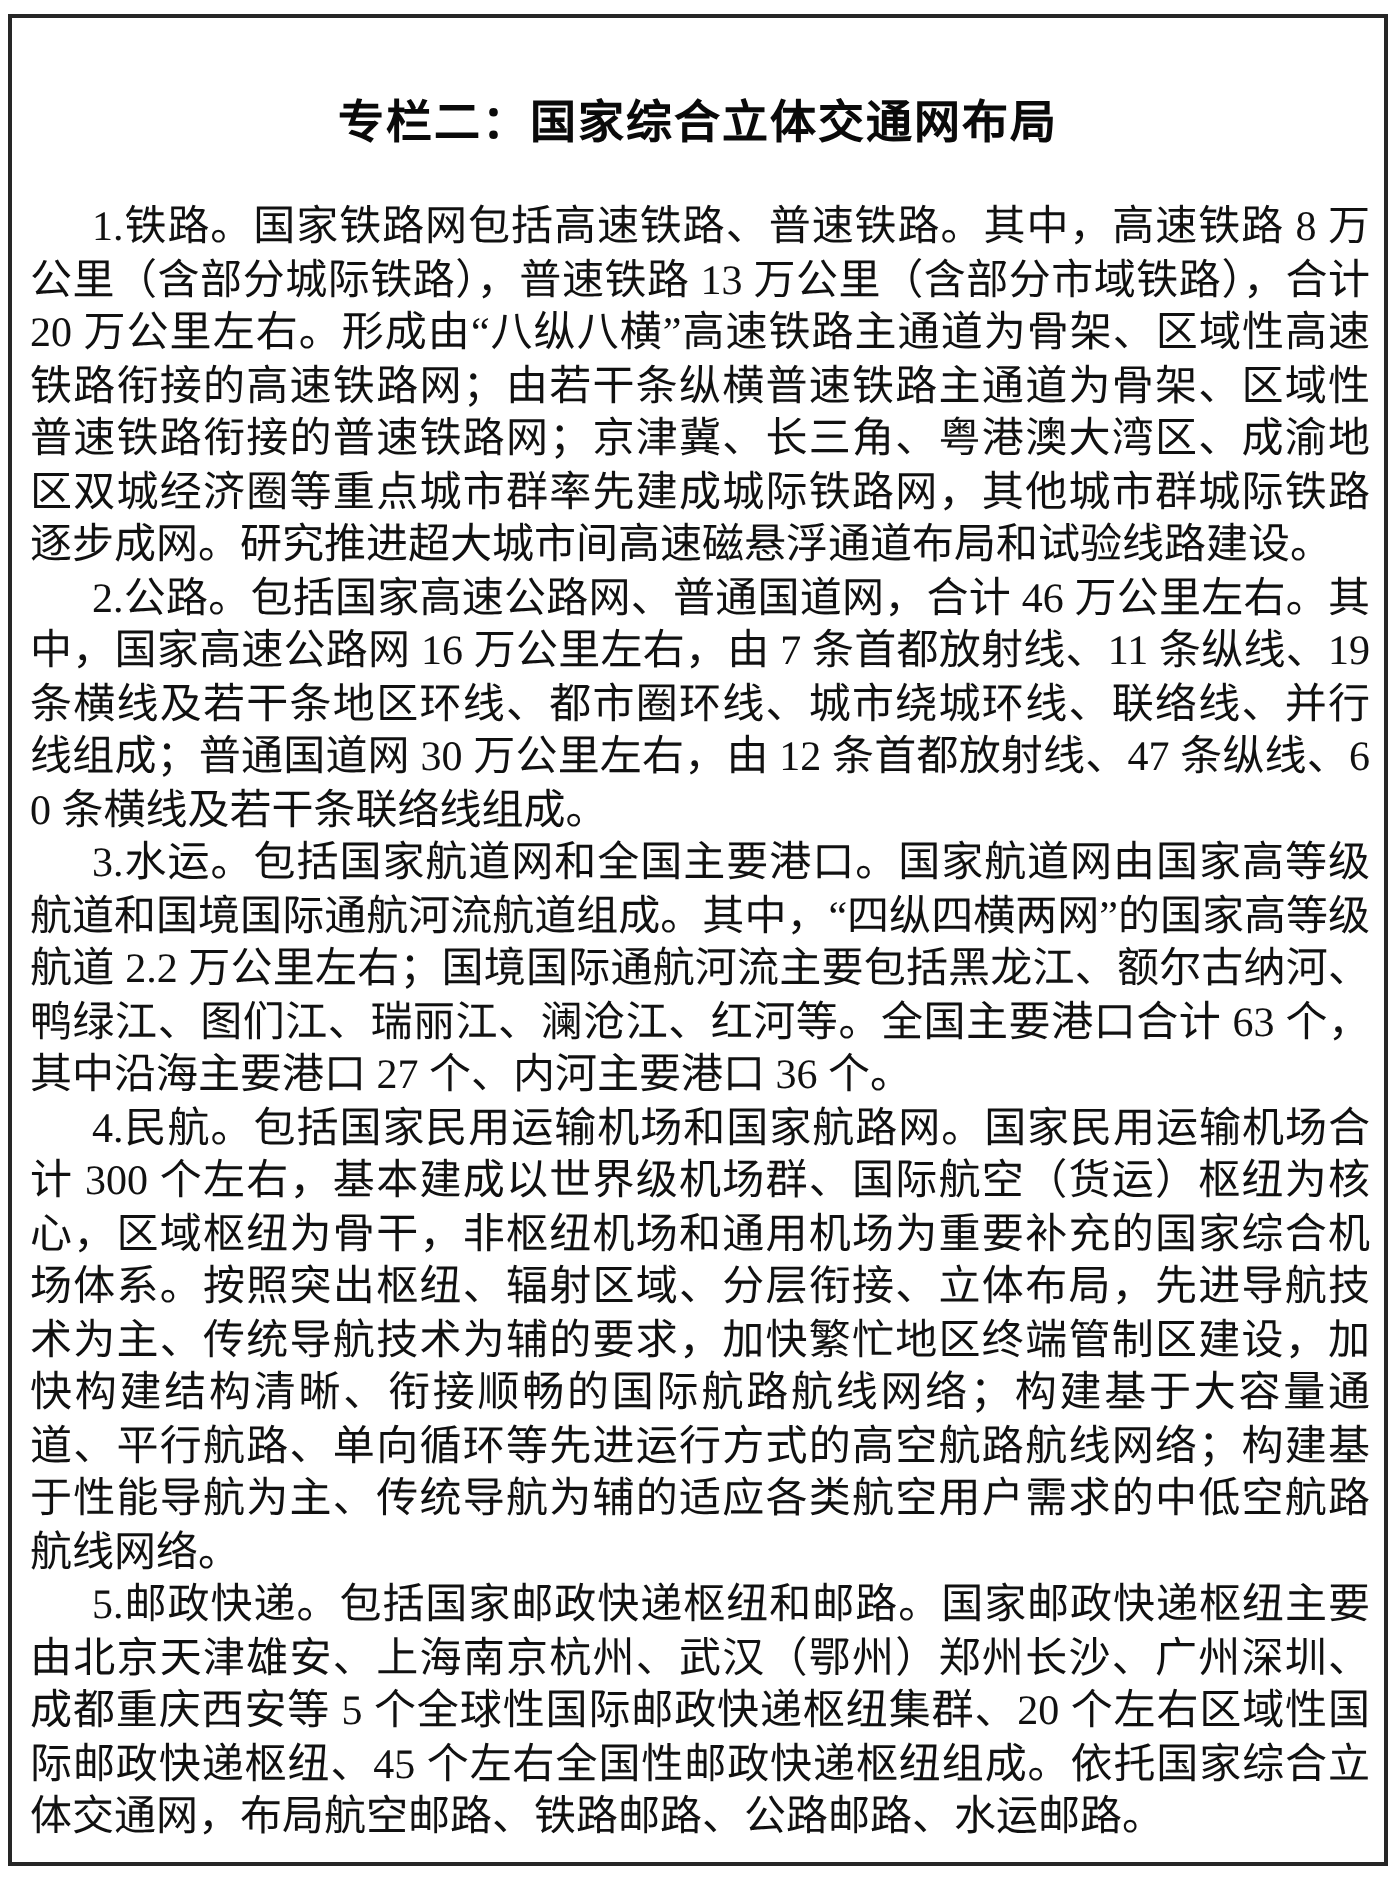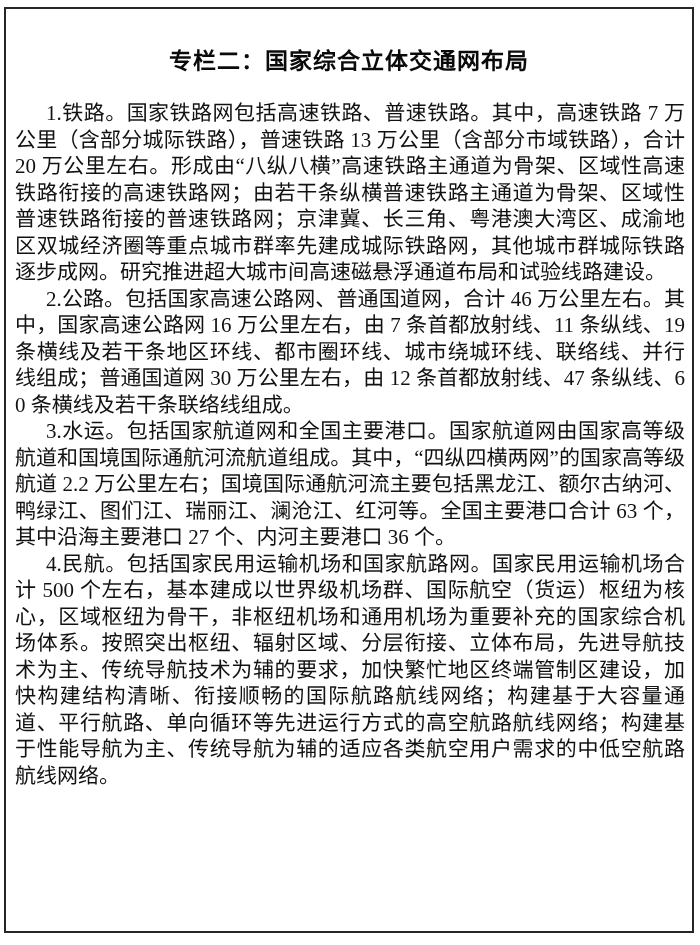--- a/index.html
+++ b/index.html
@@ -52,19 +52,20 @@
     word-break: break-all;
   }
 </style>
 </head>
 <body>
 
 <div class="page">
   <div class="frame">
     <div class="title">专栏二：国家综合立体交通网布局</div>
     <div class="body-text">
-      <p>1.铁路。国家铁路网包括高速铁路、普速铁路。其中，高速铁路 7 万公里（含部分城际铁路），普速铁路 13 万公里（含部分市域铁路），合计 20 万公里左右。形成由“八纵八横”高速铁路主通道为骨架、区域性高速铁路衔接的高速铁路网；由若干条纵横普速铁路主通道为骨架、区域性普速铁路衔接的普速铁路网；京津冀、长三角、粤港澳大湾区、成渝地区双城经济圈等重点城市群率先建成城际铁路网，其他城市群城际铁路逐步成网。研究推进超大城市间高速磁悬浮通道布局和试验线路建设。</p>
+      <p>1.铁路。国家铁路网包括高速铁路、普速铁路。其中，高速铁路 8 万公里（含部分城际铁路），普速铁路 13 万公里（含部分市域铁路），合计 20 万公里左右。形成由“八纵八横”高速铁路主通道为骨架、区域性高速铁路衔接的高速铁路网；由若干条纵横普速铁路主通道为骨架、区域性普速铁路衔接的普速铁路网；京津冀、长三角、粤港澳大湾区、成渝地区双城经济圈等重点城市群率先建成城际铁路网，其他城市群城际铁路逐步成网。研究推进超大城市间高速磁悬浮通道布局和试验线路建设。</p>
       <p>2.公路。包括国家高速公路网、普通国道网，合计 46 万公里左右。其中，国家高速公路网 16 万公里左右，由 7 条首都放射线、11 条纵线、19 条横线及若干条地区环线、都市圈环线、城市绕城环线、联络线、并行线组成；普通国道网 30 万公里左右，由 12 条首都放射线、47 条纵线、60 条横线及若干条联络线组成。</p>
       <p>3.水运。包括国家航道网和全国主要港口。国家航道网由国家高等级航道和国境国际通航河流航道组成。其中，“四纵四横两网”的国家高等级航道 2.2 万公里左右；国境国际通航河流主要包括黑龙江、额尔古纳河、鸭绿江、图们江、瑞丽江、澜沧江、红河等。全国主要港口合计 63 个，其中沿海主要港口 27 个、内河主要港口 36 个。</p>
-      <p>4.民航。包括国家民用运输机场和国家航路网。国家民用运输机场合计 500 个左右，基本建成以世界级机场群、国际航空（货运）枢纽为核心，区域枢纽为骨干，非枢纽机场和通用机场为重要补充的国家综合机场体系。按照突出枢纽、辐射区域、分层衔接、立体布局，先进导航技术为主、传统导航技术为辅的要求，加快繁忙地区终端管制区建设，加快构建结构清晰、衔接顺畅的国际航路航线网络；构建基于大容量通道、平行航路、单向循环等先进运行方式的高空航路航线网络；构建基于性能导航为主、传统导航为辅的适应各类航空用户需求的中低空航路航线网络。</p>
+      <p>4.民航。包括国家民用运输机场和国家航路网。国家民用运输机场合计 300 个左右，基本建成以世界级机场群、国际航空（货运）枢纽为核心，区域枢纽为骨干，非枢纽机场和通用机场为重要补充的国家综合机场体系。按照突出枢纽、辐射区域、分层衔接、立体布局，先进导航技术为主、传统导航技术为辅的要求，加快繁忙地区终端管制区建设，加快构建结构清晰、衔接顺畅的国际航路航线网络；构建基于大容量通道、平行航路、单向循环等先进运行方式的高空航路航线网络；构建基于性能导航为主、传统导航为辅的适应各类航空用户需求的中低空航路航线网络。</p>
+      <p>5.邮政快递。包括国家邮政快递枢纽和邮路。国家邮政快递枢纽主要由北京天津雄安、上海南京杭州、武汉（鄂州）郑州长沙、广州深圳、成都重庆西安等 5 个全球性国际邮政快递枢纽集群、20 个左右区域性国际邮政快递枢纽、45 个左右全国性邮政快递枢纽组成。依托国家综合立体交通网，布局航空邮路、铁路邮路、公路邮路、水运邮路。</p>
     </div>
   </div>
 </div>
 
 </body></html>

